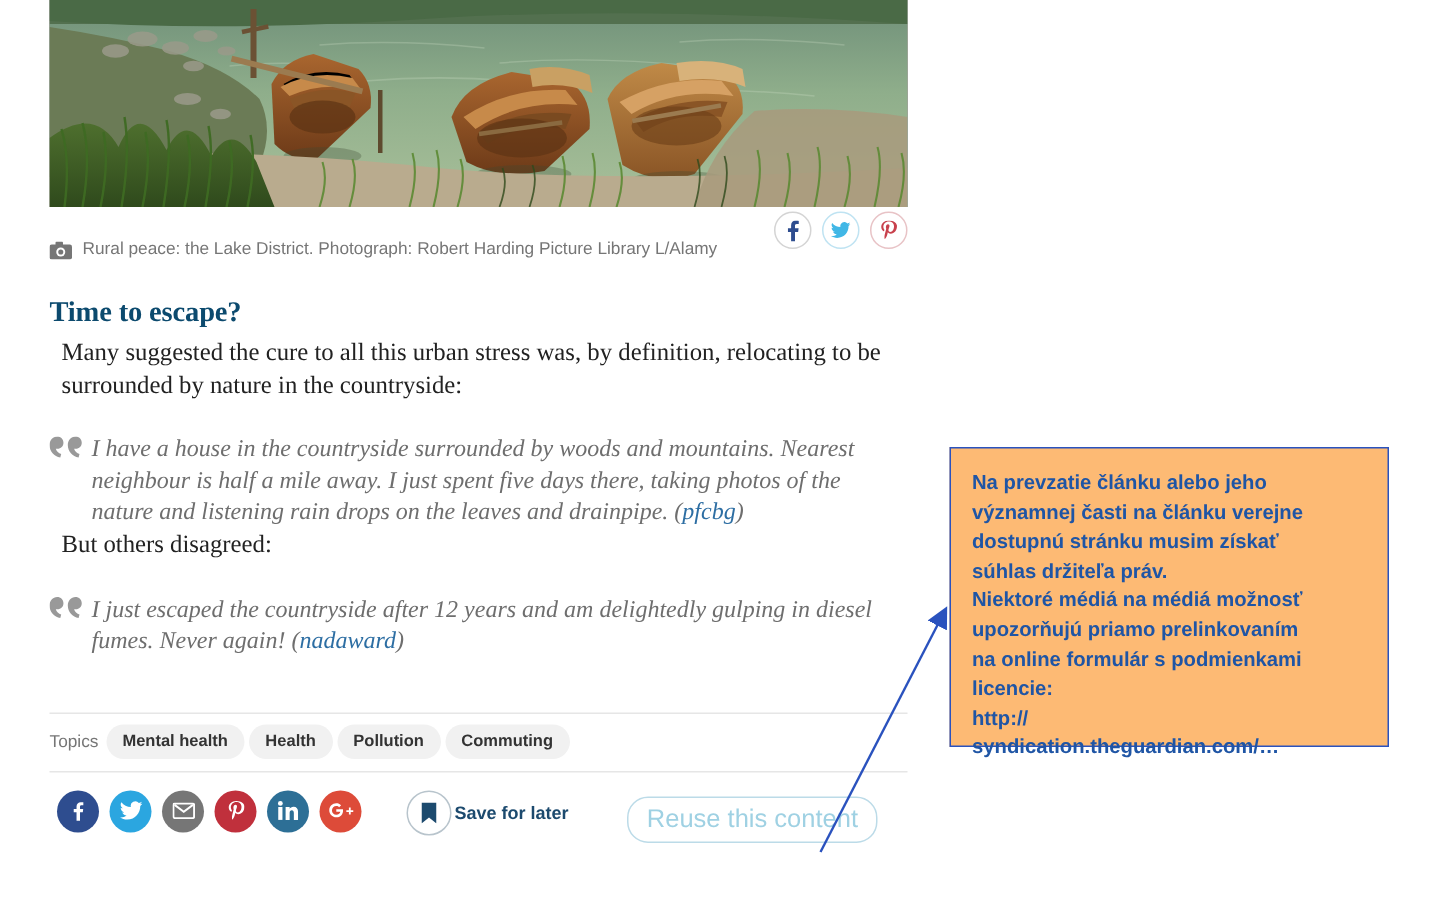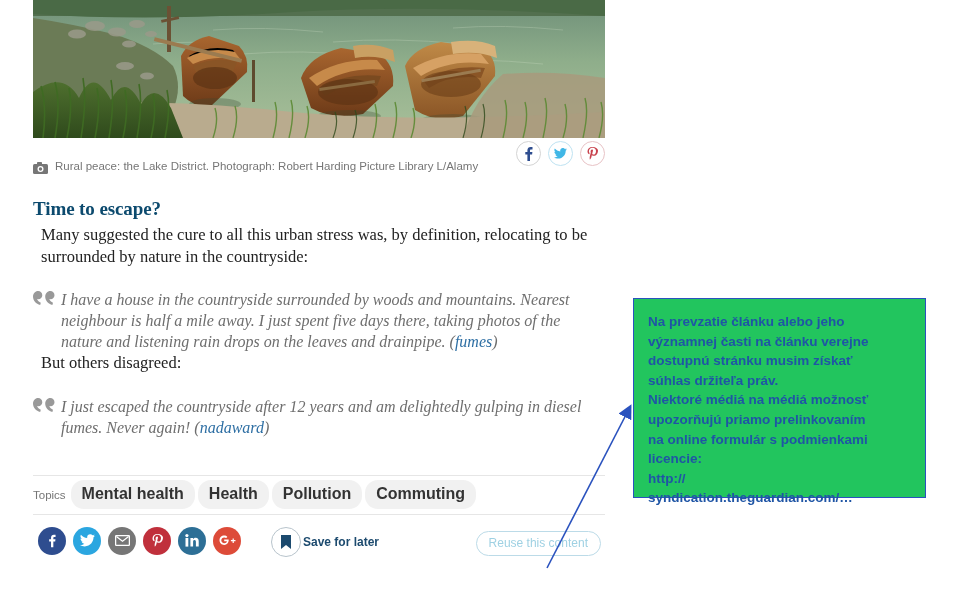--- a/index.html
+++ b/index.html
@@ -58,43 +58,43 @@
   .after-quote{margin-top:26px;}
 
   
   .rule{height:1px;background:#e6e6e6;width:572px;}
   .topics-row{
     display:flex;align-items:center;height:38px;gap:3px;
   }
   .topics-label{font-size:11.5px;color:#767676;margin-right:2px;}
   .tag{
     background:#f1f1f1;border-radius:13px;padding:5px 11px 6px 11px;
-    font-size:16px;color:#333333;font-weight:bold;white-space:nowrap;
+    font-size:11px;color:#333333;font-weight:bold;white-space:nowrap;
   }
 
   
   .share-bar{position:relative;height:62px;}
   .share-icons{position:absolute;left:5px;top:12px;display:flex;gap:7px;}
   .sbtn{width:28px;height:28px;border-radius:50%;display:flex;align-items:center;justify-content:center;}
   .sbtn svg{display:block;}
   .save-wrap{position:absolute;left:238px;top:12px;display:flex;align-items:center;gap:2px;text-align:center;}
   .save-circle{width:28px;height:28px;border-radius:50%;border:1px solid #b8c4cc;
     display:flex;align-items:center;justify-content:center;background:#fff;}
   .save-text{font-size:12px;font-weight:bold;color:#1c4a6e;}
   .reuse-btn{
-    position:absolute;right:4px;top:16px;
+    position:absolute;right:20px;top:16px;
     border:1px solid #bcdbe8;border-radius:14px;
-    padding:4px 12px 5px 12px;font-size:12px;color:#9fd1e3;background:#fff;
+    padding:4px 12px 5px 12px;font-size:17px;color:#9fd1e3;background:#fff;
     white-space:nowrap;
   }
 
   
   .callout{
     position:absolute;left:633px;top:298px;width:293px;height:200px;
-    border:1.5px solid #2a52be;background:#22c55e;box-sizing:border-box;
+    border:1.5px solid #2a52be;background:#fdba74;box-sizing:border-box;
   }
   .callout-inner{
     padding:13px 10px 0 14px;
     font-size:13.5px;font-weight:bold;line-height:19.6px;color:#1f55a5;
     font-family:"Liberation Sans", sans-serif;
   }
   .callout-inner div{white-space:pre-wrap;}
 
   .arrow-layer{position:absolute;left:0;top:0;width:965px;height:610px;pointer-events:none;}
 </style>
@@ -262,21 +262,21 @@
 
     <h2 class="subhead">Time to escape?</h2>
     <p class="body">Many suggested the cure to all this urban stress was, by definition, relocating to be surrounded by nature in the countryside:</p>
 
     <div class="quote">
       <span class="qmark">
         <svg width="22" height="15" viewBox="0 0 22 15">
           <path d="M0 5.6C0 2.5 2.2 0 5.1 0c2.4 0 4.2 1.8 4.2 4.2 0 2.3-1.7 4-4 4-.4 0-.8 0-1.1-.1.4 1.7 1.9 3.1 3.6 3.6l-.6 2.3C3.1 13.2 0 9.8 0 5.6zM12.2 5.6C12.2 2.5 14.4 0 17.3 0c2.4 0 4.2 1.8 4.2 4.2 0 2.3-1.7 4-4 4-.4 0-.8 0-1.1-.1.4 1.7 1.9 3.1 3.6 3.6l-.6 2.3c-4.1-.8-7.2-4.2-7.2-8.4z" fill="#999999"></path>
         </svg>
       </span>
-      <span class="qtext"><span>I have a house in the countryside surrounded by woods and mountains. Nearest neighbour is half a mile away. I just spent five days there, taking photos of the nature and listening rain drops on the leaves and drainpipe. (</span><a>fumes</a><span>)</span></span>
+      <span class="qtext"><span>I have a house in the countryside surrounded by woods and mountains. Nearest neighbour is half a mile away. I just spent five days there, taking photos of the nature and listening rain drops on the leaves and drainpipe. (</span><a>pfcbg</a><span>)</span></span>
     </div>
 
     <p class="body after-quote">But others disagreed:</p>
 
     <div class="quote">
       <span class="qmark">
         <svg width="22" height="15" viewBox="0 0 22 15">
           <path d="M0 5.6C0 2.5 2.2 0 5.1 0c2.4 0 4.2 1.8 4.2 4.2 0 2.3-1.7 4-4 4-.4 0-.8 0-1.1-.1.4 1.7 1.9 3.1 3.6 3.6l-.6 2.3C3.1 13.2 0 9.8 0 5.6zM12.2 5.6C12.2 2.5 14.4 0 17.3 0c2.4 0 4.2 1.8 4.2 4.2 0 2.3-1.7 4-4 4-.4 0-.8 0-1.1-.1.4 1.7 1.9 3.1 3.6 3.6l-.6 2.3c-4.1-.8-7.2-4.2-7.2-8.4z" fill="#999999"></path>
         </svg>
       </span>

